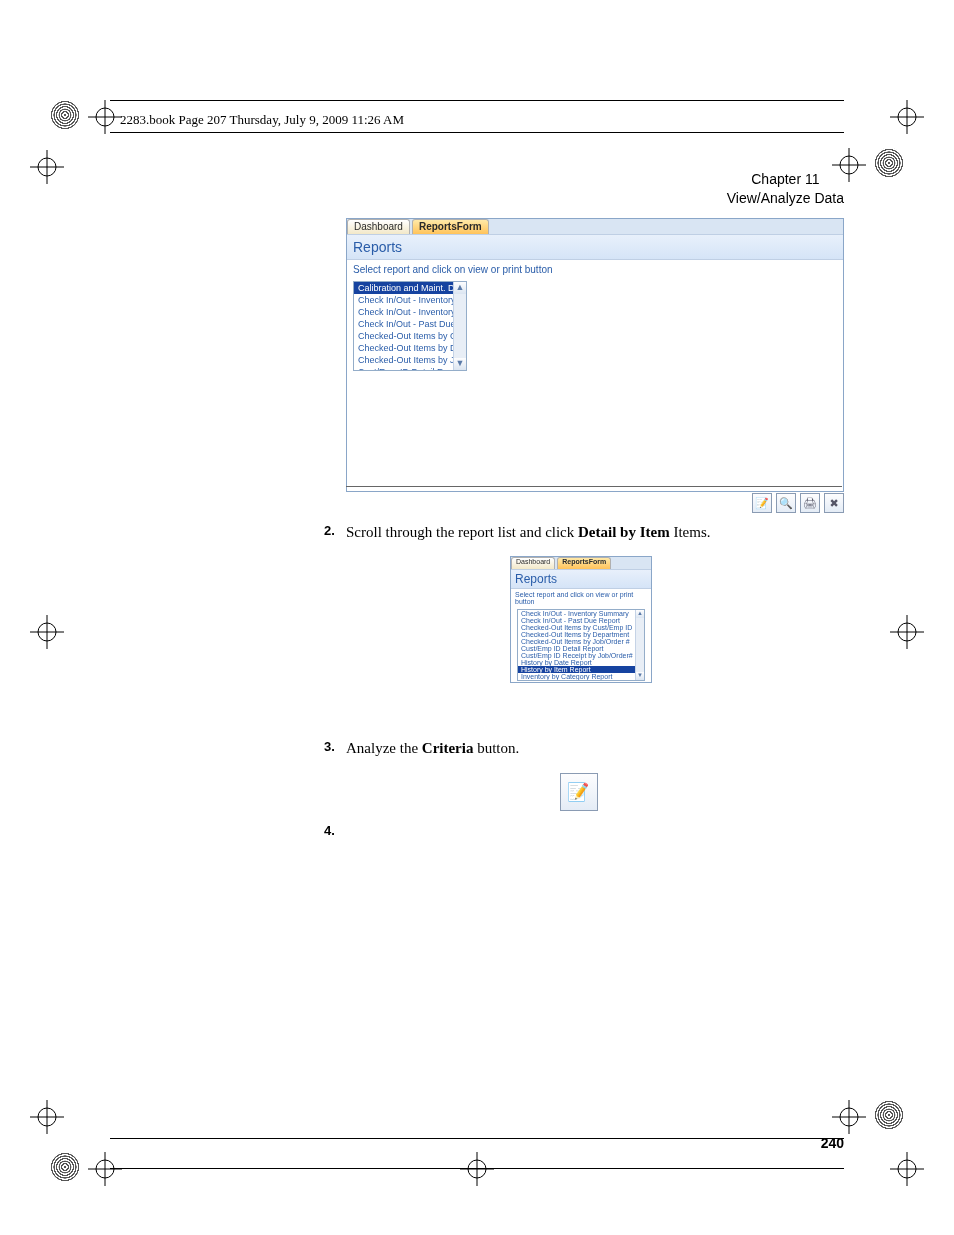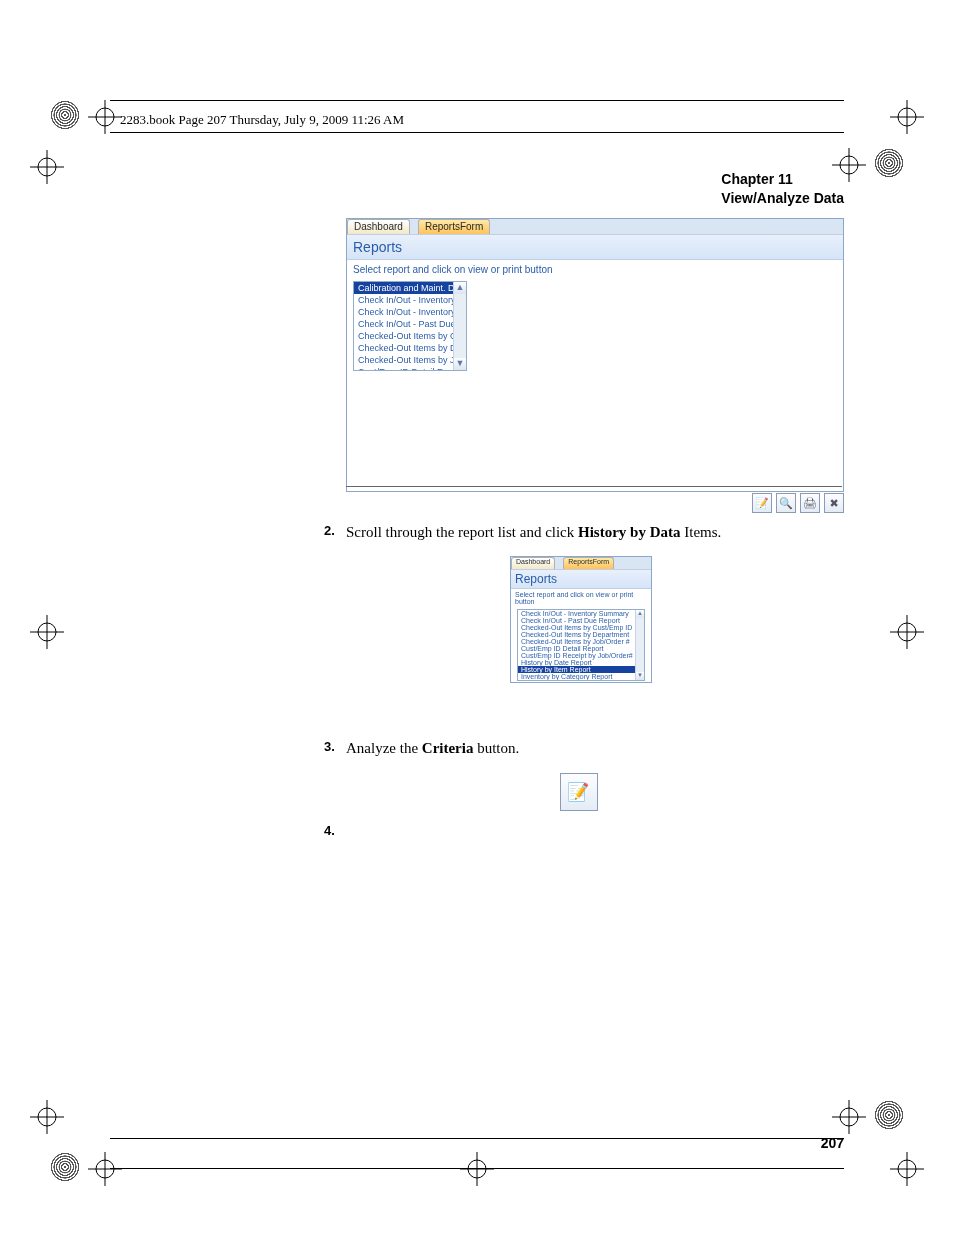--- a/index.html
+++ b/index.html
@@ -4,27 +4,27 @@
 <style>
   html,body{margin:0;padding:0;background:#fff;font-family:"Times New Roman",serif;color:#000}
   .page{position:relative;width:954px;height:1235px;margin:0 auto;background:#fff}
   .cropmark{position:absolute;pointer-events:none}
   .radial{width:30px;height:30px;border-radius:50%;background:radial-gradient(circle,#555 0 6%,#fff 7% 12%,#555 13% 18%,#fff 19% 24%,#555 25% 30%,#fff 31% 36%,#555 37% 42%,#fff 43% 48%,#555 49% 54%,#fff 55% 60%,#555 61% 66%,#fff 67% 72%,#555 73% 78%,#fff 79% 84%,#555 85% 90%,#fff 91% 100%)}
   .reg{width:34px;height:34px}
   .reg svg{display:block}
   .header-line{position:absolute;left:110px;top:100px;width:734px;border-top:1px solid #000}
   .header-text{position:absolute;left:120px;top:112px;font-size:13px;font-family:"Times New Roman",serif}
   .header-line2{position:absolute;left:110px;top:132px;width:734px;border-top:1px solid #000}
-  .chapter-block{position:absolute;right:110px;top:170px;text-align:left;font-family:Arial,Helvetica,sans-serif;font-weight:bold;font-size:14px;line-height:1.35}
+  .chapter-block{position:absolute;right:110px;top:170px;text-align:center;font-family:Arial,Helvetica,sans-serif;font-weight:normal;font-size:14px;line-height:1.35}
   .figure{position:absolute;border:1px solid #8aa6c8;overflow:hidden;background:#fff}
   .fig1{left:346px;top:218px;width:496px;height:272px}
   .fig2{left:510px;top:556px;width:140px;height:125px}
   .tabs{display:flex;height:15px;font:10px Tahoma,Arial,sans-serif;border-bottom:1px solid #bfcfe4;background:#d9e5f3}
-  .tab{padding:1px 6px;border:1px solid #b0b0b0;border-bottom:none;border-radius:3px 3px 0 0;margin-right:8px;background:linear-gradient(#fff,#f2e8c8);color:#2a2a2a;cursor:pointer}
-  .tab.active{background:linear-gradient(#ffe9a8,#ffc35a);font-weight:normal}
+  .tab{padding:1px 6px;border:1px solid #b0b0b0;border-bottom:none;border-radius:3px 3px 0 0;margin-right:2px;background:linear-gradient(#fff,#f2e8c8);color:#2a2a2a;cursor:pointer}
+  .tab.active{background:linear-gradient(#ffe9a8,#ffc35a);font-weight:bold}
   .panel-title{font:14px "Segoe UI",Tahoma,sans-serif;color:#2a5da9;padding:4px 6px;background:linear-gradient(#e8f0fb,#d5e4f7);border-bottom:1px solid #bfcfe4}
   .instr{font:10px Tahoma,Arial,sans-serif;color:#2a5da9;padding:4px 6px;cursor:default}
   .listbox{margin:2px 6px;border:1px solid #94adc9;font:9px Tahoma,Arial,sans-serif;position:relative;overflow:hidden}
   .list-items{overflow:hidden}
   .li{padding:1px 4px;color:#2a5da9;white-space:nowrap;cursor:pointer}
   .li.sel{background:#1643a0;color:#fff}
   .scroll{position:absolute;right:0;top:0;bottom:0;width:12px;background:#e8eef6;border-left:1px solid #c5d3e6}
   .scroll .up,.scroll .dn{position:absolute;left:0;width:12px;height:12px;background:linear-gradient(#fdfdfe,#dbe5f1);text-align:center;font:9px Arial;color:#5a7aa8;cursor:pointer}
   .scroll .up{top:0}.scroll .dn{bottom:0}
   .fig1 .listbox{width:112px;height:88px}
@@ -178,21 +178,21 @@
   <div class="toolbar-line"></div>
   <div class="toolbar-btns">
     <div class="tbtn">📝</div>
     <div class="tbtn">🔍</div>
     <div class="tbtn">🖨</div>
     <div class="tbtn">✖</div>
   </div>
 
   <div class="step step2">
     <span class="num">2.</span>
-    <span><span>Scroll through the report list and click </span><b>History by Data</b><span> Items.</span></span>
+    <span><span>Scroll through the report list and click </span><b>Detail by Item</b><span> Items.</span></span>
   </div>
 
   <div class="figure fig2">
     <div class="tabs">
       <div class="tab">Dashboard</div>
       <div class="tab active">ReportsForm</div>
     </div>
     <div class="fbody">
       <div class="panel-title">Reports</div>
       <div class="instr">Select report and click on view or print button</div>
@@ -222,18 +222,18 @@
     <span class="num">3.</span>
     <span><span>Analyze the </span><b>Criteria</b><span> button.</span></span>
   </div>
 
   <div class="criteria-btn">📝</div>
 
   <div class="step step4">
     <span class="num">4.</span>
   </div>
 
-  <div class="pagenum">207</div>
+  <div class="pagenum">240</div>
 
   <div class="foot-line"></div>
   <div class="foot-line2"></div>
 
 </div>
 
 </body></html>

